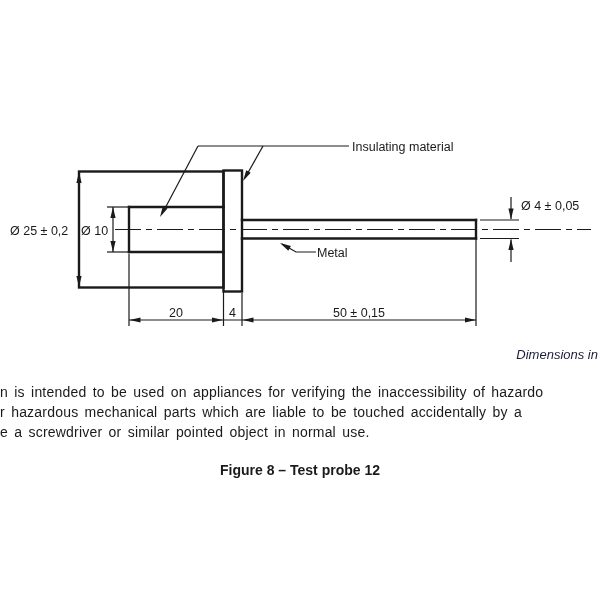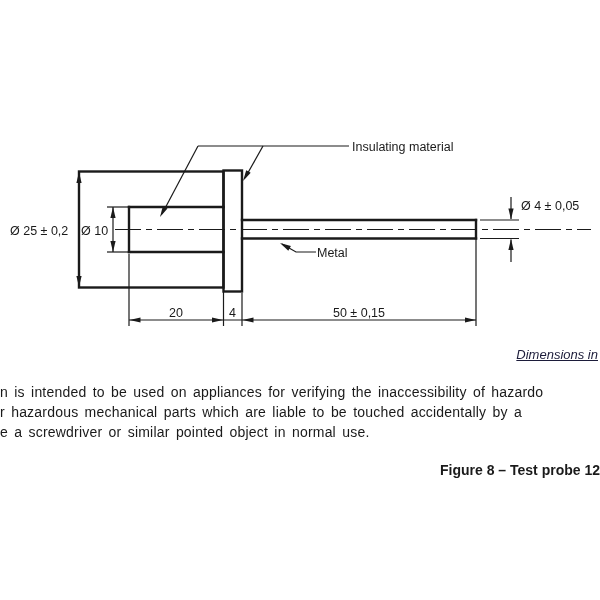--- a/index.html
+++ b/index.html
@@ -12,24 +12,24 @@
   .thinline{stroke:#1a1a1a;stroke-width:1.2;fill:none;}
   .centerline{stroke:#1a1a1a;stroke-width:1.1;fill:none;}
   .arrow{fill:#1a1a1a;stroke:none;}
   .dimtext{font-family:"Liberation Sans",sans-serif;font-size:12.5px;fill:#1a1a1a;}
   .para-line{
     position:absolute;left:0;width:620px;white-space:nowrap;
     font-size:14px;letter-spacing:0.2px;word-spacing:2.2px;color:#1a1a1a;
   }
   .note{
     position:absolute;top:347px;right:2px;font-size:13px;font-style:italic;
-    color:#1c1c3a;white-space:nowrap;text-decoration:underline;
+    color:#1c1c3a;white-space:nowrap;
   }
   .caption{
-    position:absolute;top:462px;left:0;width:600px;text-align:right;
+    position:absolute;top:462px;left:0;width:600px;text-align:center;
     font-size:14px;font-weight:bold;color:#1a1a1a;
   }
 </style>
 </head>
 <body>
 
 <svg id="drawing" width="600" height="600" viewBox="0 0 600 600" xmlns="http://www.w3.org/2000/svg">
 
   <g>
 

